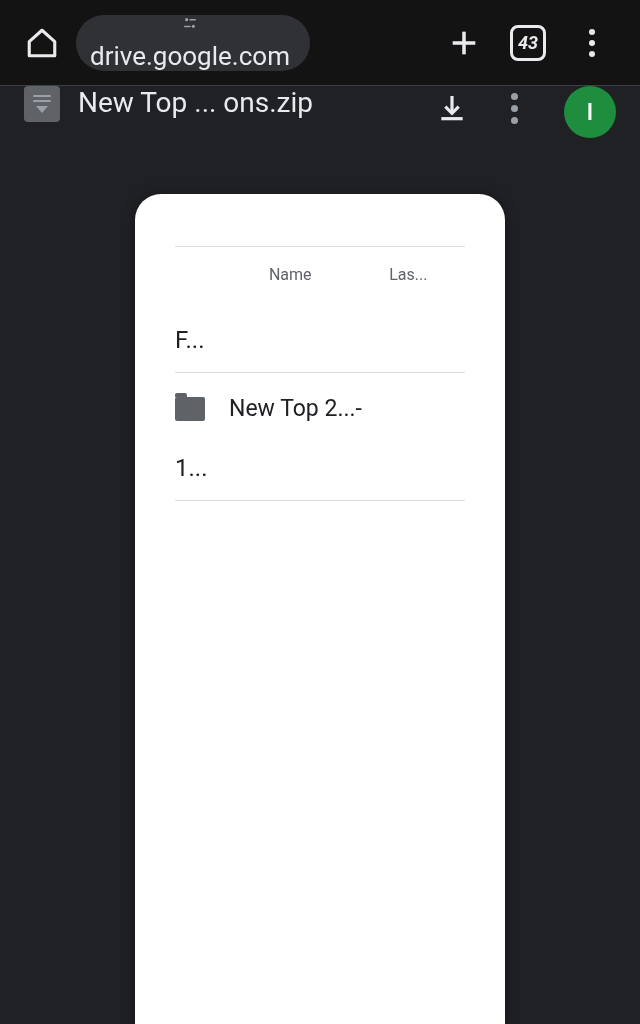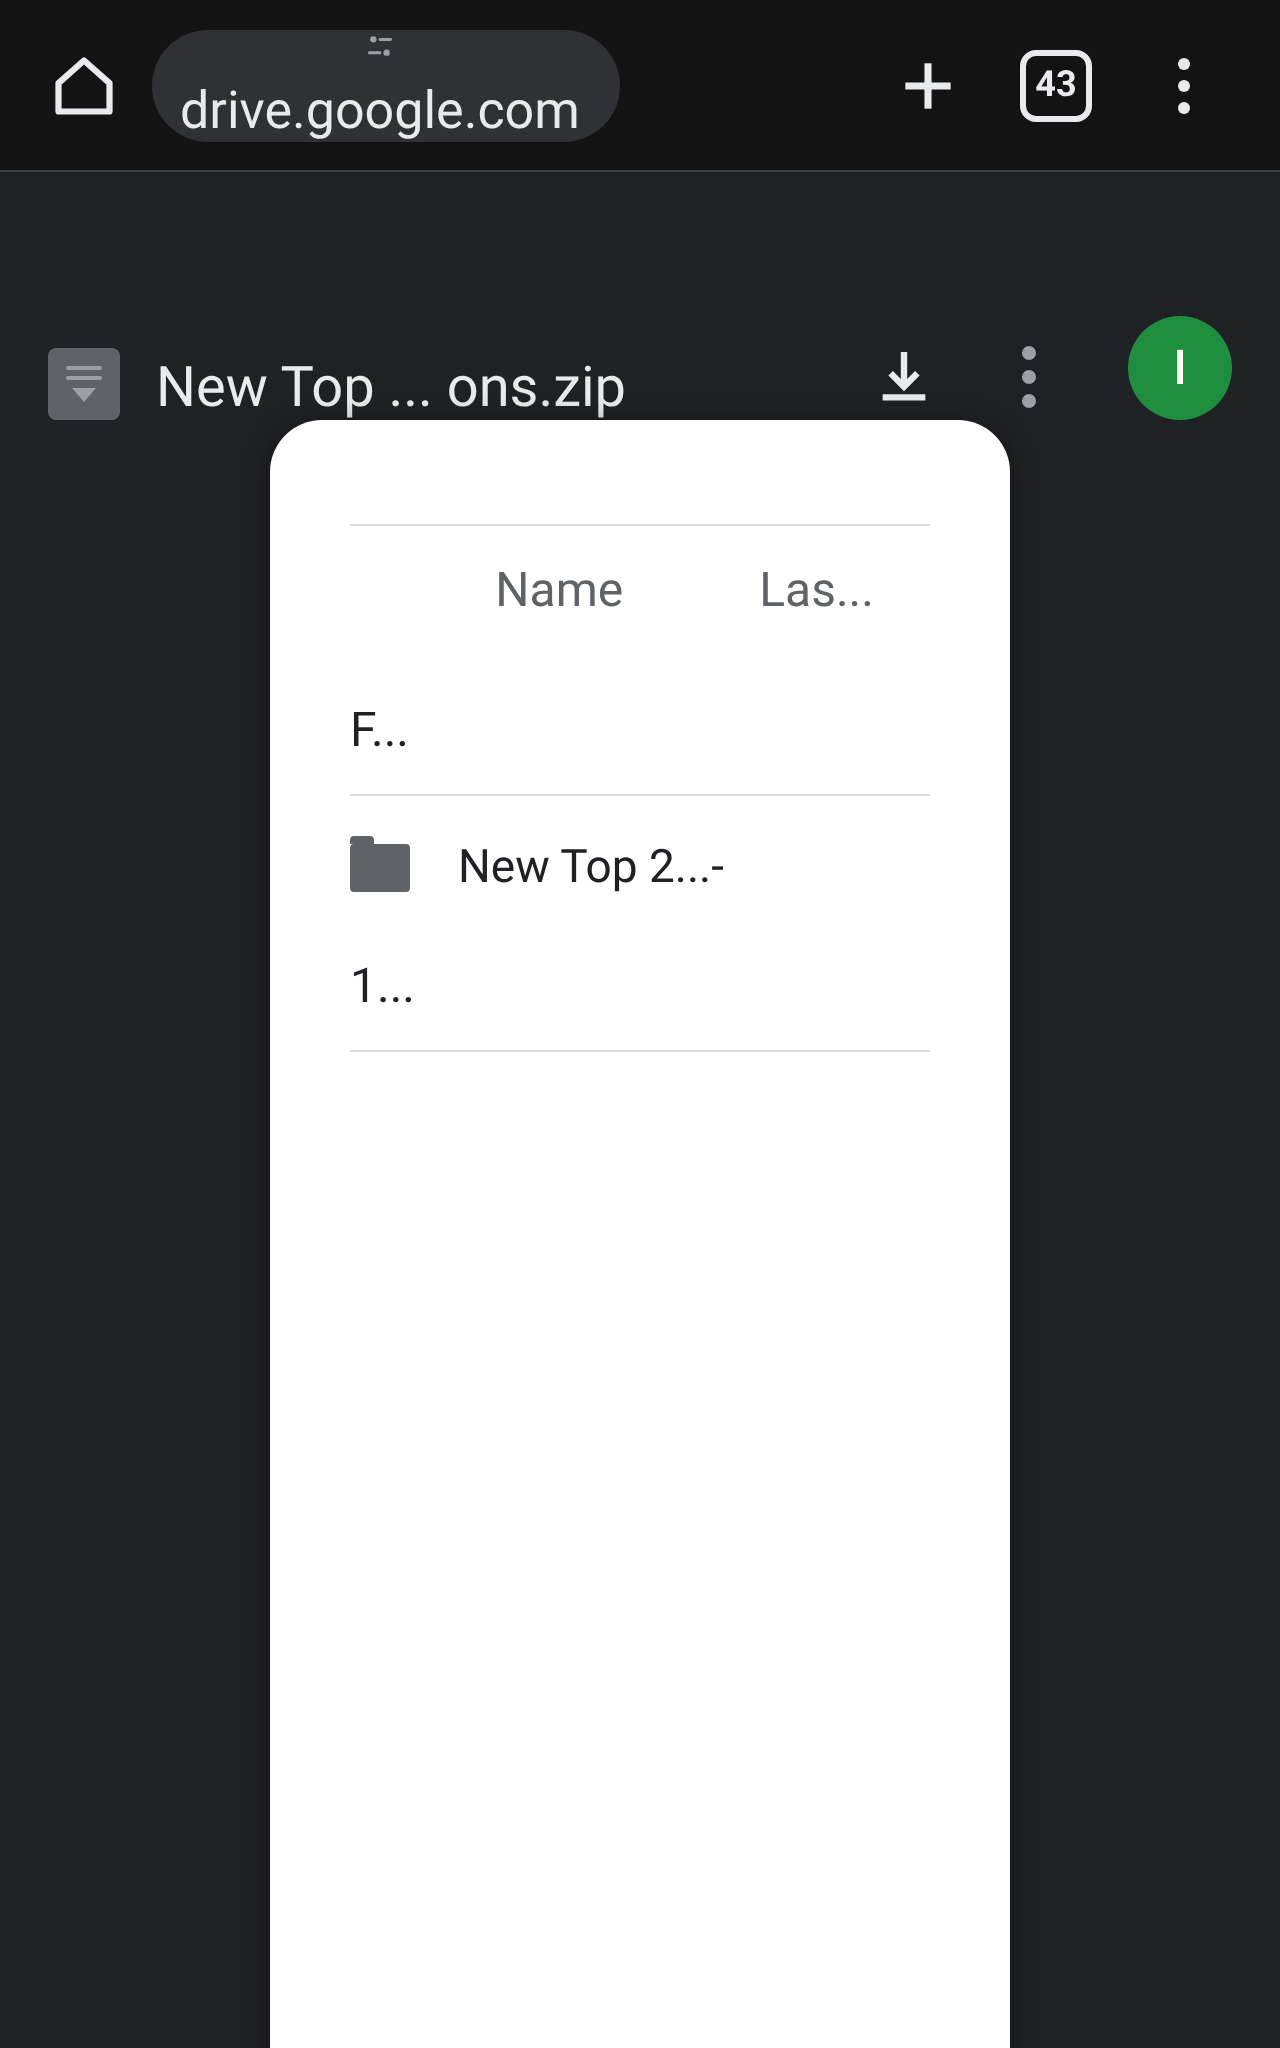--- a/index.html
+++ b/index.html
@@ -59,43 +59,44 @@
       width: 36px;
       height: 36px;
       border: 3px solid #e8eaed;
       border-radius: 8px;
       display: flex;
       align-items: center;
       justify-content: center;
       font-size: 18px;
       font-weight: 700;
       color: #e8eaed;
+      font-style: italic;
     }
     .dots-v {
       display: flex;
       flex-direction: column;
       gap: 5px;
     }
     .dots-v span {
       width: 6px;
       height: 6px;
       background: #e8eaed;
       border-radius: 50%;
     }
     
     .divider-line {
       height: 1px;
       background: #3c4043;
     }
     
     
     .drive-header {
-      height: 124px;
-      display: flex;
-      align-items: flex-end;
+      height: 108px;
+      display: flex;
+      align-items: flex-start;
       padding: 0 24px;
       gap: 18px;
       color: #e8eaed;
     }
     .zip-icon {
       width: 36px;
       height: 36px;
       background: #5f6368;
       border-radius: 4px;
       display: flex;
@@ -182,21 +183,21 @@
       margin-top: 14px;
     }
     .hr {
       border: none;
       border-top: 1px solid #dadce0;
       margin: 0;
     }
     .col-headers {
       display: flex;
       padding: 18px 0 18px 0;
-      font-size: 24px;
+      font-size: 16px;
       color: #5f6368;
     }
     .col-name { 
       flex: 0 0 54%;
       text-align: right;
       padding-right: 20px;
     }
     .col-last { 
       flex: 0 0 46%;
       text-align: center;

